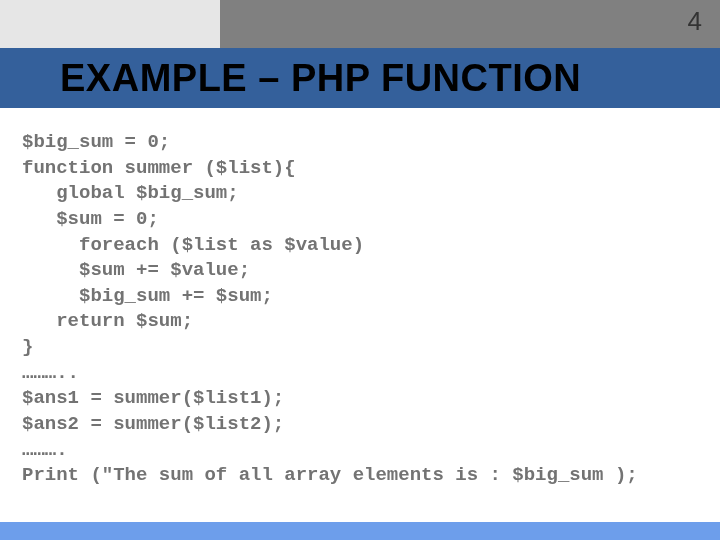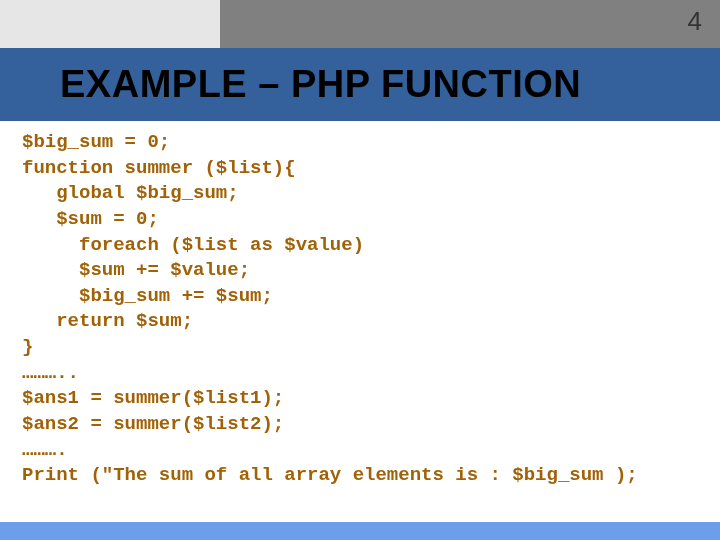--- a/index.html
+++ b/index.html
@@ -35,42 +35,42 @@
     right: 18px;
     font-size: 26px;
     font-weight: 400;
     color: #333333;
   }
   .title-band {
     position: absolute;
     top: 48px;
     left: 0;
     width: 100%;
-    height: 73px;
+    height: 60px;
     background: #34609b;
     display: flex;
     align-items: center;
     padding-left: 60px;
   }
   .title-band h1 {
     color: #000000;
     font-size: 38px;
     font-weight: 700;
     letter-spacing: 0.5px;
   }
   .code-block {
     position: absolute;
     top: 130px;
     left: 22px;
     right: 22px;
     font-family: "Courier New", Courier, monospace;
     font-size: 19px;
     font-weight: bold;
     line-height: 1.35;
-    color: #a16207;
+    color: #737373;
     white-space: pre;
   }
   .bottom-bar {
     position: absolute;
     left: 0;
     bottom: 0;
     width: 100%;
     height: 18px;
     background: #6d9eeb;
   }

